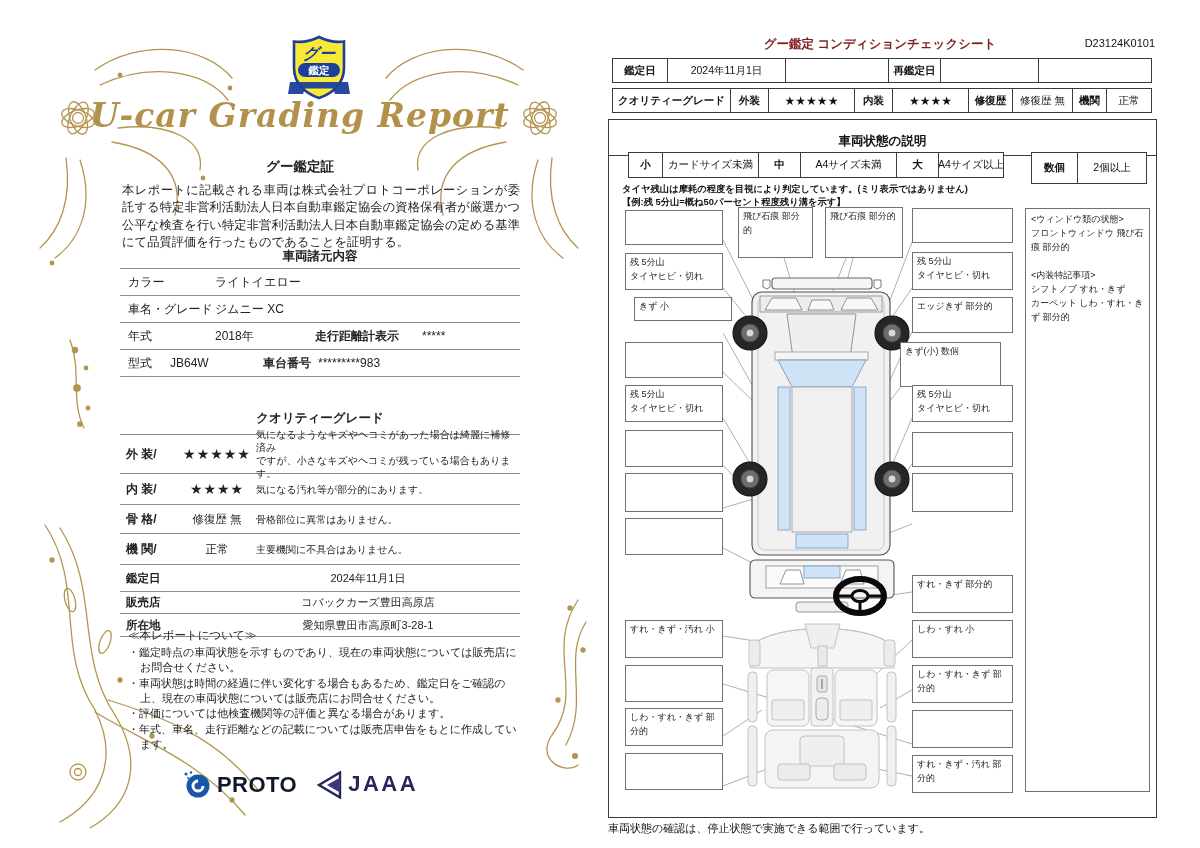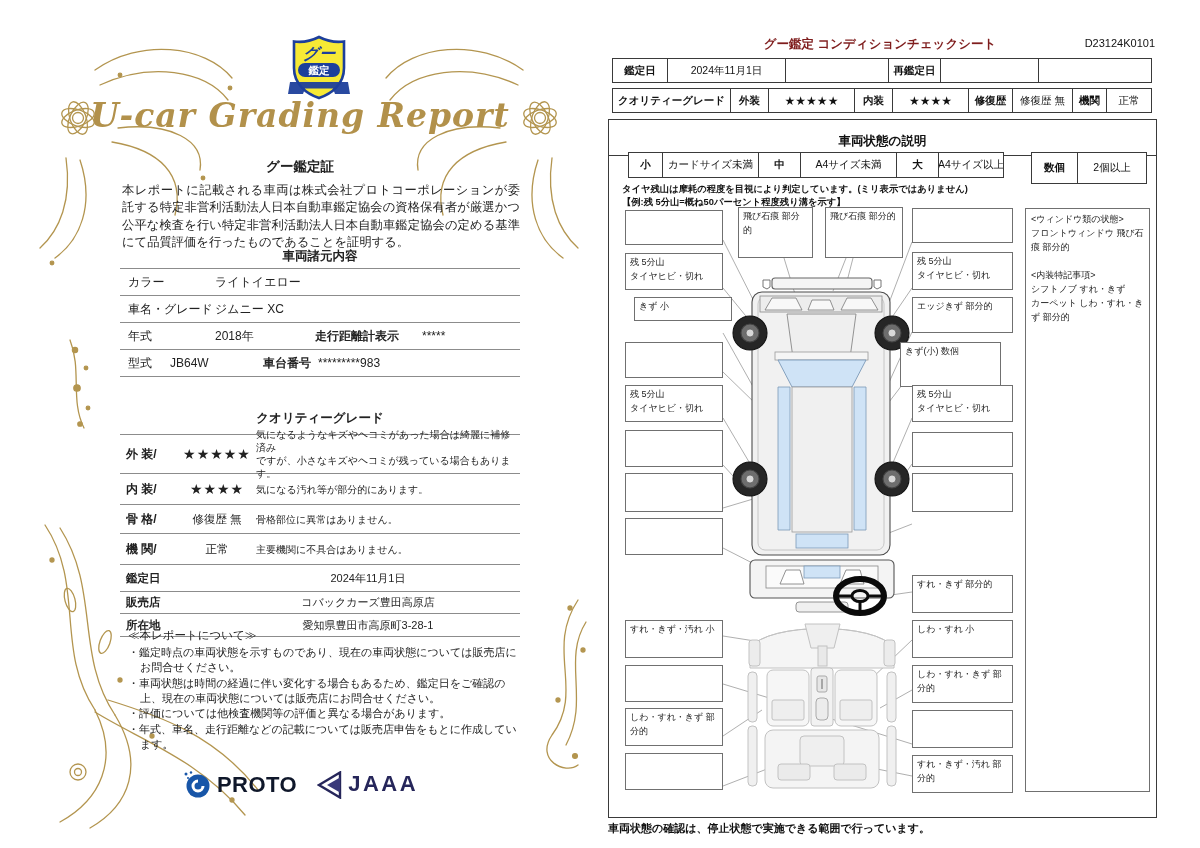--- a/index.html
+++ b/index.html
@@ -43,21 +43,21 @@
   .cell:last-child{border-right:none}
   .cell.b{font-weight:bold}
   .bigbox{position:absolute;left:8px;top:119px;width:549px;height:699px;border:1px solid #3a3a3a;box-sizing:border-box}
   .bb-head{position:absolute;left:8px;top:128px;width:549px;height:28px;border-bottom:1px solid #3a3a3a;
     box-sizing:border-box;display:flex;align-items:center;justify-content:center;font-weight:bold;font-size:12.5px;color:#111}
   .tire-note{position:absolute;left:22px;top:183px;font-size:9.3px;font-weight:bold;line-height:1.35;color:#111}
   .abox{position:absolute;border:1px solid #707070;background:#fff;box-sizing:border-box;
     font-size:9px;line-height:1.5;padding:2px 4px;white-space:pre-line;color:#222}
   .spanel{position:absolute;left:425px;top:208px;width:125px;height:584px;border:1px solid #707070;
     box-sizing:border-box;background:#fff;font-size:9px;line-height:1.55;padding:4px 5px;white-space:pre-line;color:#222}
-  .bnote{position:absolute;left:8px;top:821px;font-size:11px;font-weight:bold;color:#111}
+  .bnote{position:absolute;left:8px;top:821px;font-size:11px;font-weight:normal;color:#111}
   svg{display:block}
   .overlay{position:absolute;left:0;top:0;pointer-events:none}
 </style>
 </head>
 <body>
 
 <div id="page-left" class="pg">
 
   <svg class="overlay" width="600" height="848" viewBox="0 0 600 848">
     <g stroke="#b3954f" fill="none" stroke-width="1.3" stroke-linecap="round">

